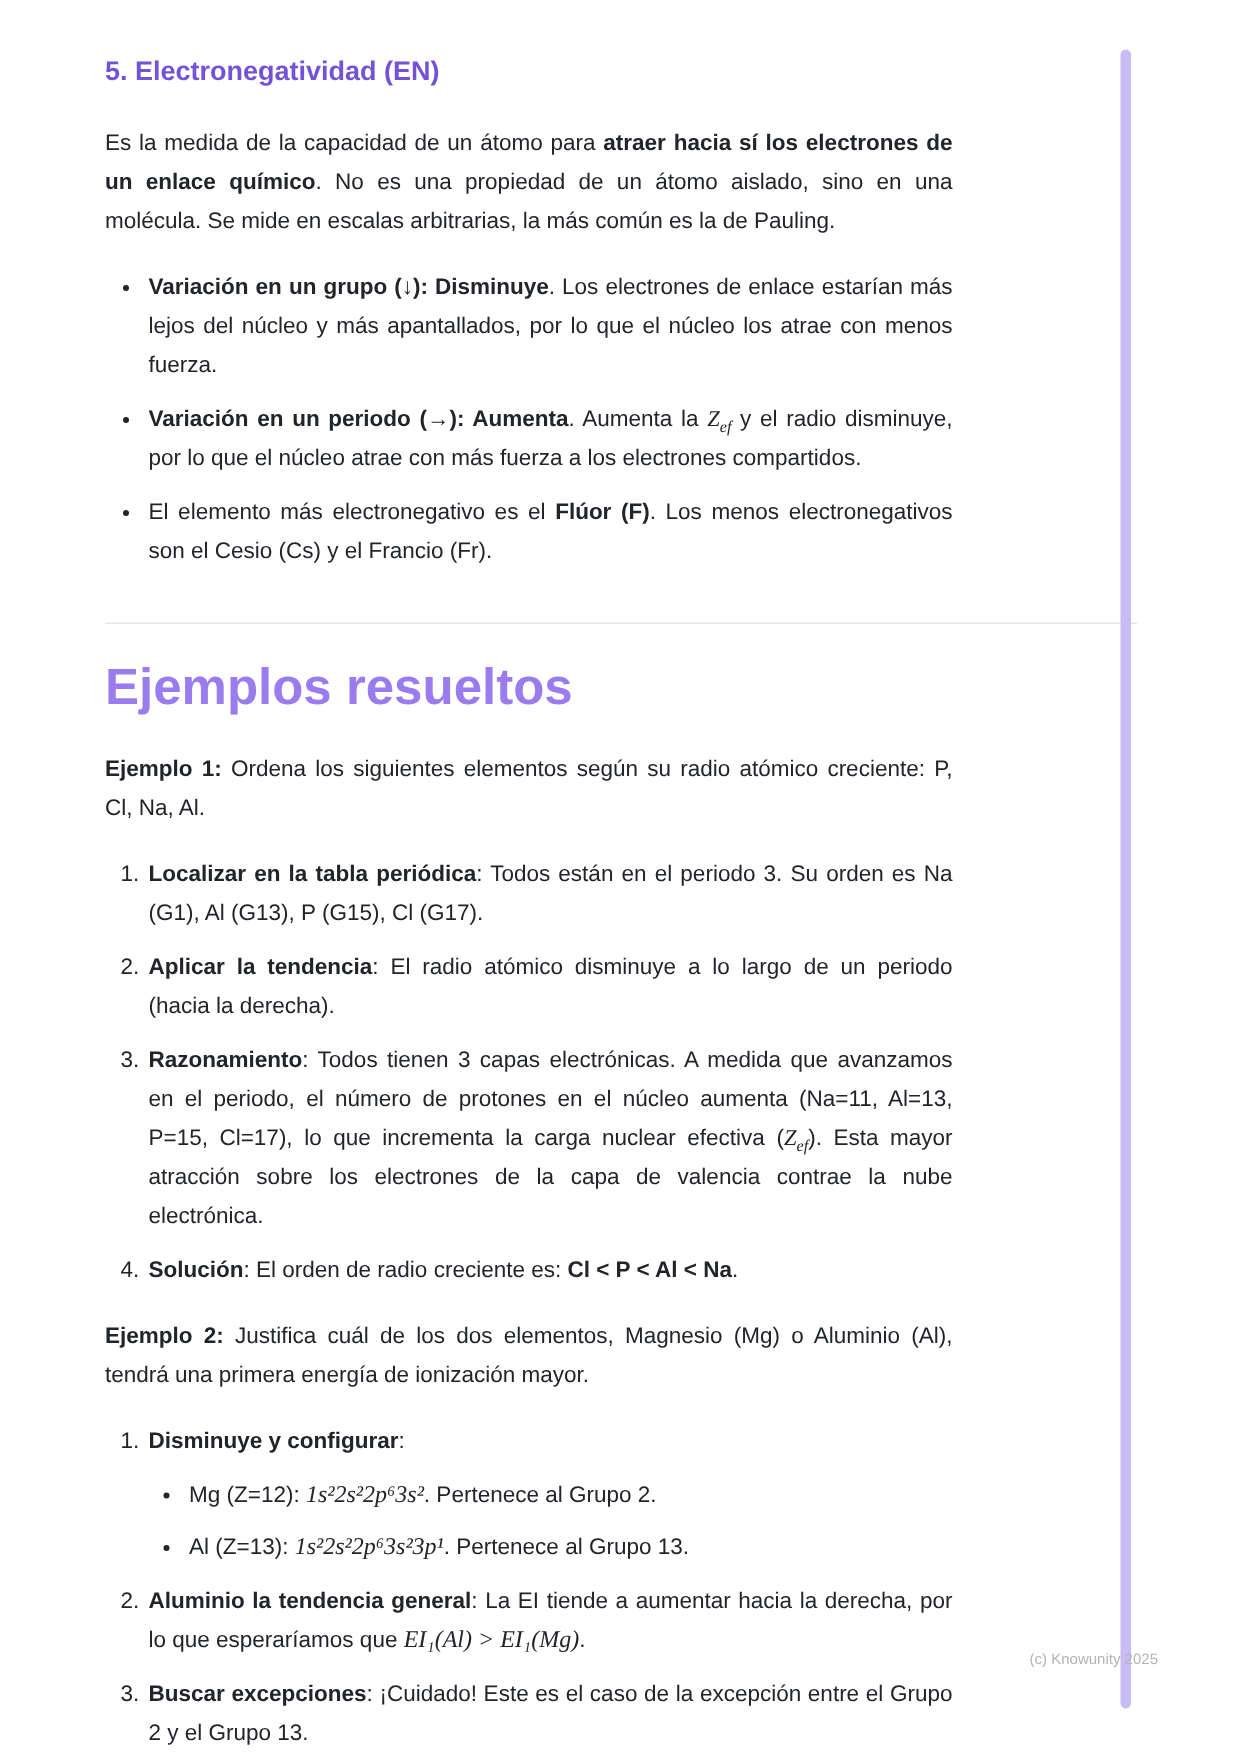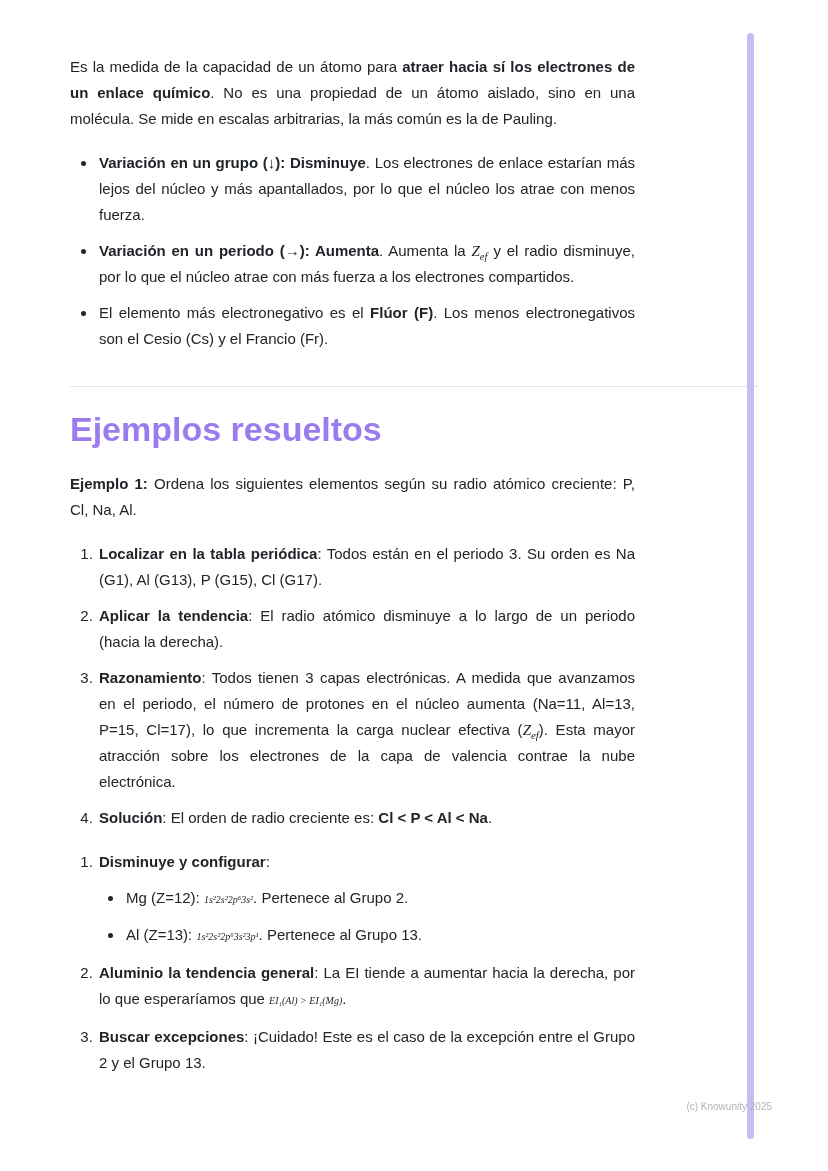--- a/index.html
+++ b/index.html
@@ -46,21 +46,21 @@
   }
   .b { font-weight: 700; }
   .math {
     font-family: "Liberation Serif", "DejaVu Serif", serif;
     font-style: italic;
   }
   sub { font-size: 0.72em; line-height: 0; margin-top: 30px; }
   .formula {
     font-family: "Liberation Serif", "DejaVu Serif", serif;
     font-style: italic;
-    font-size: 10px;
+    font-size: 16px;
   }
   .scrollbar {
     position: absolute;
     left: 747px;
     top: 33px;
     width: 7px;
     height: 1106px;
     border-radius: 4px;
     background: var(--color-scrollbar, #c9bcf6);
   }
@@ -73,20 +73,21 @@
     color: var(--color-watermark, #b3b3b8);
     z-index: 2;
   }
 </style>
 </head>
 <body>
 
 <div class="page">
   <div class="content">
 
+    <h3 class="section-heading">5. Electronegatividad (EN)</h3>
 
     <p class="para"><span>Es la medida de la capacidad de un átomo para </span><span class="b">atraer hacia sí los electrones de un enlace químico</span><span>. No es una propiedad de un átomo aislado, sino en una molécula. Se mide en escalas arbitrarias, la más común es la de Pauling.</span></p>
 
     <ul class="bullets">
       <li><span class="b">Variación en un grupo (↓): Disminuye</span><span>. Los electrones de enlace estarían más lejos del núcleo y más apantallados, por lo que el núcleo los atrae con menos fuerza.</span></li>
       <li><span class="b">Variación en un periodo (→): Aumenta</span><span>. Aumenta la </span><span class="math"><span>Z</span><sub>ef</sub></span><span> y el radio disminuye, por lo que el núcleo atrae con más fuerza a los electrones compartidos.</span></li>
       <li><span>El elemento más electronegativo es el </span><span class="b">Flúor (F)</span><span>. Los menos electronegativos son el Cesio (Cs) y el Francio (Fr).</span></li>
     </ul>
 
     <hr class="divider">
@@ -95,20 +96,21 @@
 
     <p class="para"><span class="b">Ejemplo 1:</span><span> Ordena los siguientes elementos según su radio atómico creciente: P, Cl, Na, Al.</span></p>
 
     <ol class="steps">
       <li><span class="b">Localizar en la tabla periódica</span><span>: Todos están en el periodo 3. Su orden es Na (G1), Al (G13), P (G15), Cl (G17).</span></li>
       <li><span class="b">Aplicar la tendencia</span><span>: El radio atómico disminuye a lo largo de un periodo (hacia la derecha).</span></li>
       <li><span class="b">Razonamiento</span><span>: Todos tienen 3 capas electrónicas. A medida que avanzamos en el periodo, el número de protones en el núcleo aumenta (Na=11, Al=13, P=15, Cl=17), lo que incrementa la carga nuclear efectiva (</span><span class="math"><span>Z</span><sub>ef</sub></span><span>). Esta mayor atracción sobre los electrones de la capa de valencia contrae la nube electrónica.</span></li>
       <li><span class="b">Solución</span><span>: El orden de radio creciente es: </span><span class="b">Cl &lt; P &lt; Al &lt; Na</span><span>.</span></li>
     </ol>
 
+    <p class="para"><span class="b">Ejemplo 2:</span><span> Justifica cuál de los dos elementos, Magnesio (Mg) o Aluminio (Al), tendrá una primera energía de ionización mayor.</span></p>
 
     <ol class="steps">
       <li><span class="b">Disminuye y configurar</span><span>:</span>
         <ul class="nested">
           <li><span>Mg (Z=12): </span><span class="formula">1s²2s²2p⁶3s²</span><span>. Pertenece al Grupo 2.</span></li>
           <li><span>Al (Z=13): </span><span class="formula">1s²2s²2p⁶3s²3p¹</span><span>. Pertenece al Grupo 13.</span></li>
         </ul>
       </li>
       <li><span class="b">Aluminio la tendencia general</span><span>: La EI tiende a aumentar hacia la derecha, por lo que esperaríamos que </span><span class="formula">EI₁(Al) &gt; EI₁(Mg)</span><span>.</span></li>
       <li><span class="b">Buscar excepciones</span><span>: ¡Cuidado! Este es el caso de la excepción entre el Grupo 2 y el Grupo 13.</span></li>

